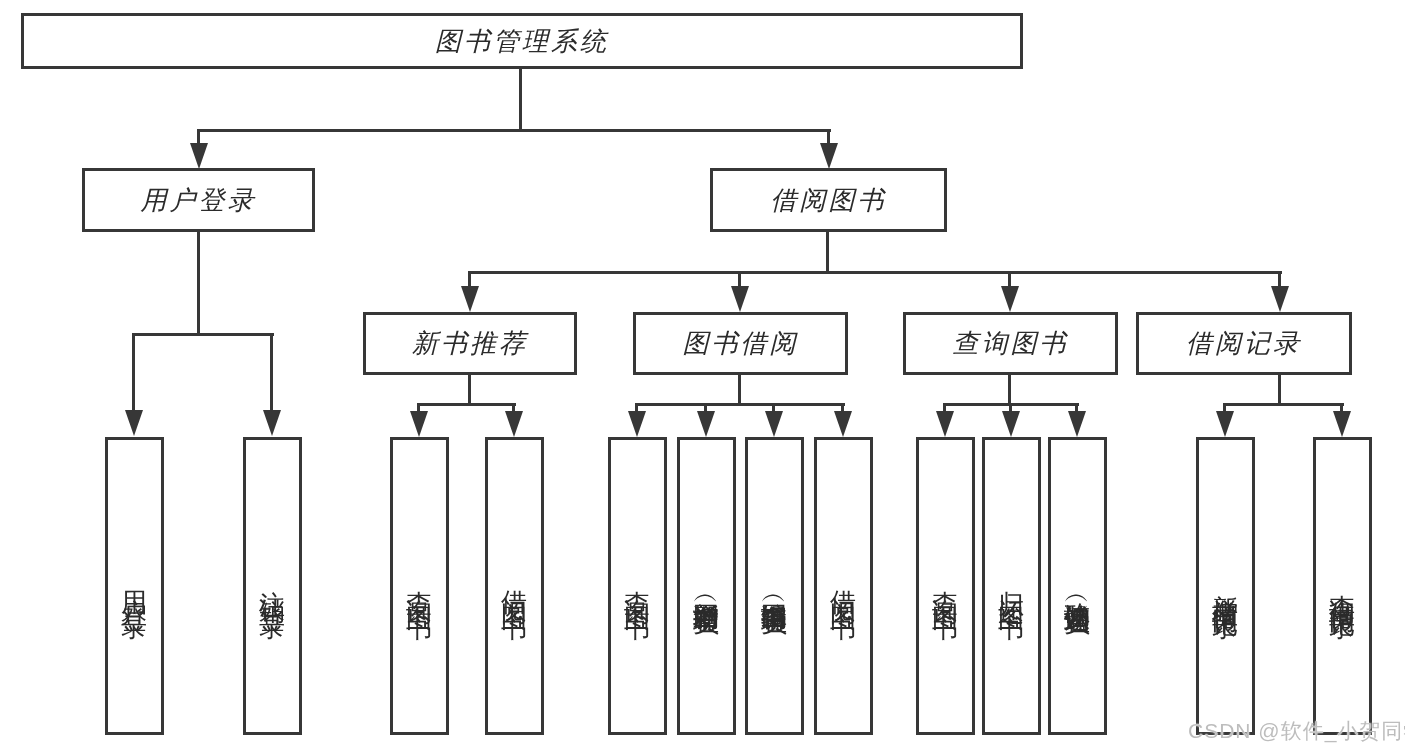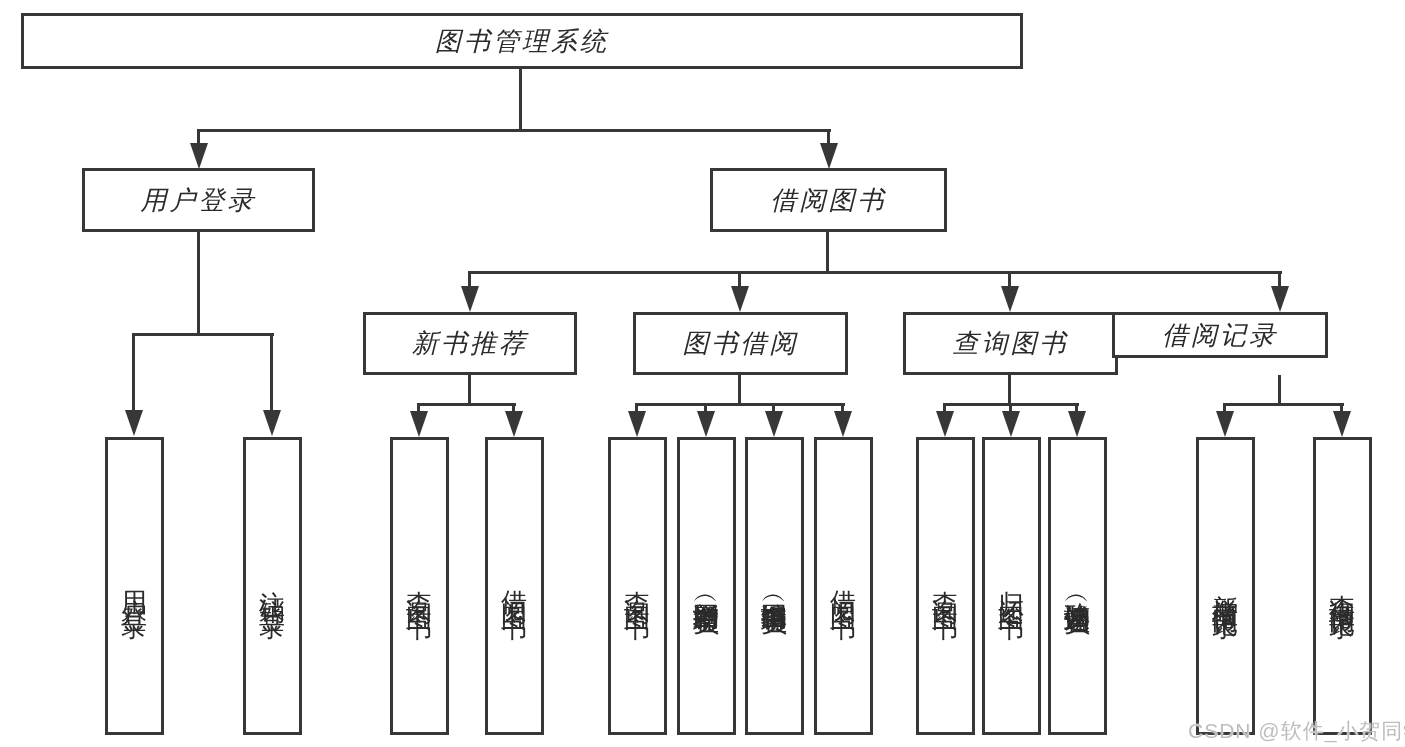--- a/index.html
+++ b/index.html
@@ -126,21 +126,21 @@
   <div class="arrow" style="left:1333px;top:411px;"></div>
 
   <div class="hbox" style="left:21px;top:13px;width:1002px;height:56px;">图书管理系统</div>
 
   <div class="hbox" style="left:82px;top:168px;width:233px;height:64px;">用户登录</div>
   <div class="hbox" style="left:710px;top:168px;width:237px;height:64px;">借阅图书</div>
 
   <div class="hbox" style="left:363px;top:312px;width:214px;height:63px;">新书推荐</div>
   <div class="hbox" style="left:633px;top:312px;width:215px;height:63px;">图书借阅</div>
   <div class="hbox" style="left:903px;top:312px;width:215px;height:63px;">查询图书</div>
-  <div class="hbox" style="left:1112px;top:312px;width:216px;height:46px;">借阅记录</div>
+  <div class="hbox" style="left:1136px;top:312px;width:216px;height:63px;">借阅记录</div>
 
   <div class="vbox" style="left:105px;">
     <span class="vtext" style="letter-spacing: 8px;">用户登录</span>
   </div>
   <div class="vbox" style="left:243px;">
     <span class="vtext" style="letter-spacing: 8px;">注销登录</span>
   </div>
   <div class="vbox" style="left:390px;">
     <span class="vtext" style="letter-spacing: 8px;">查询图书</span>
   </div>

